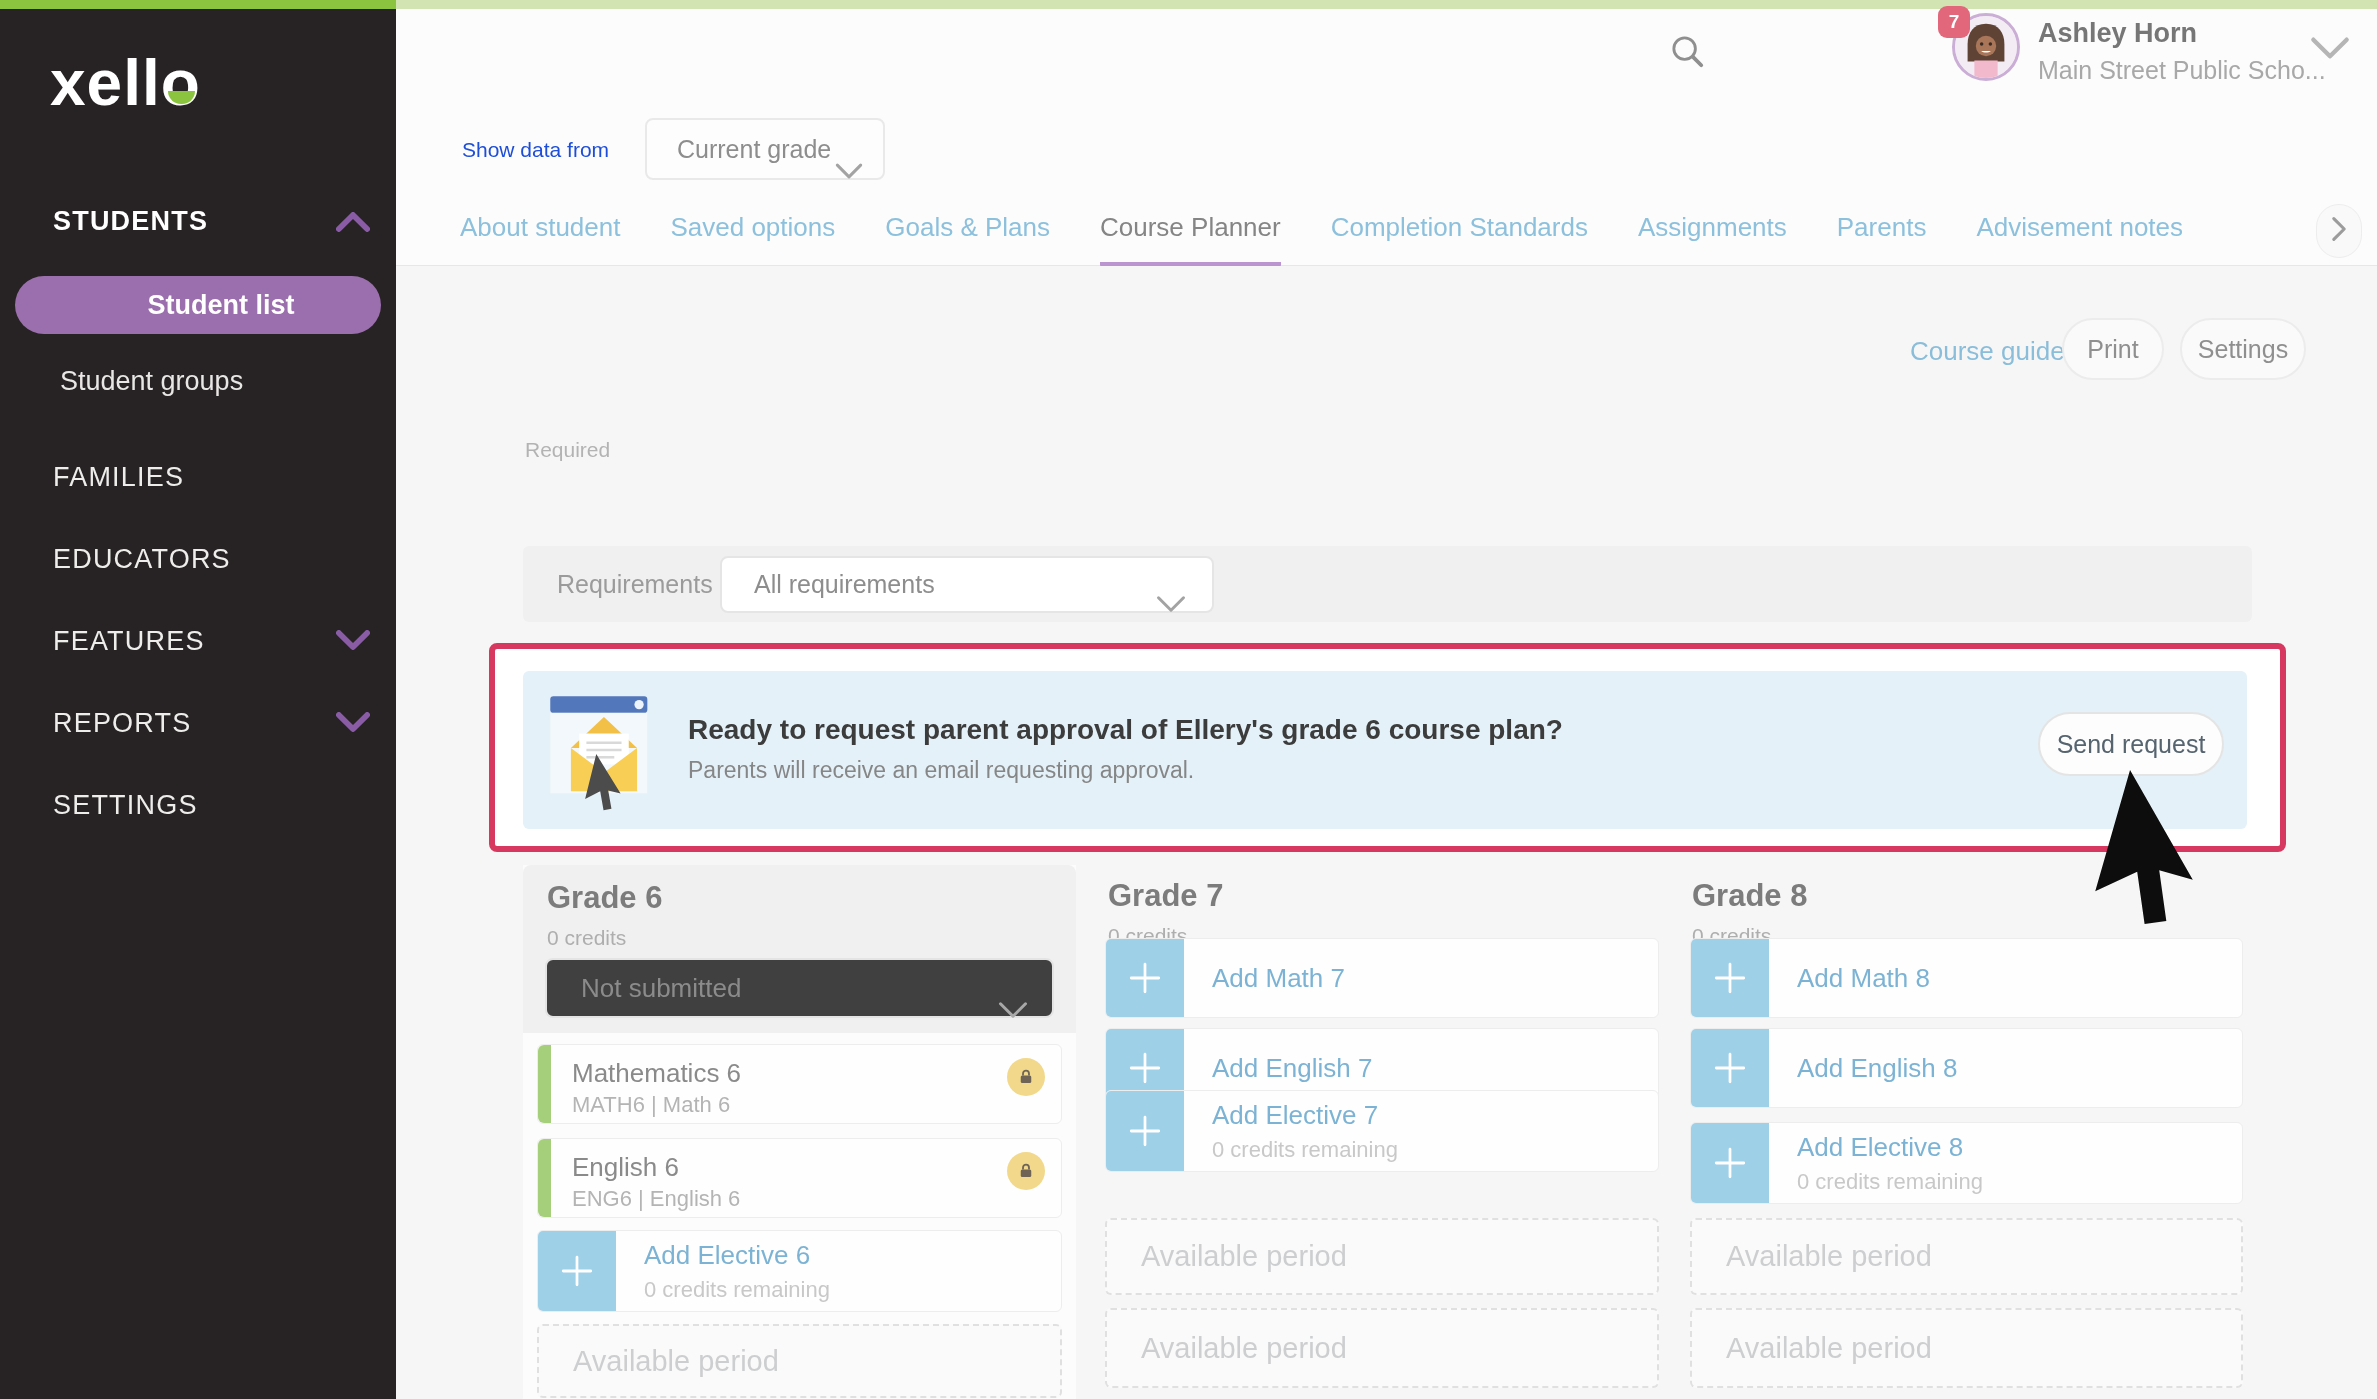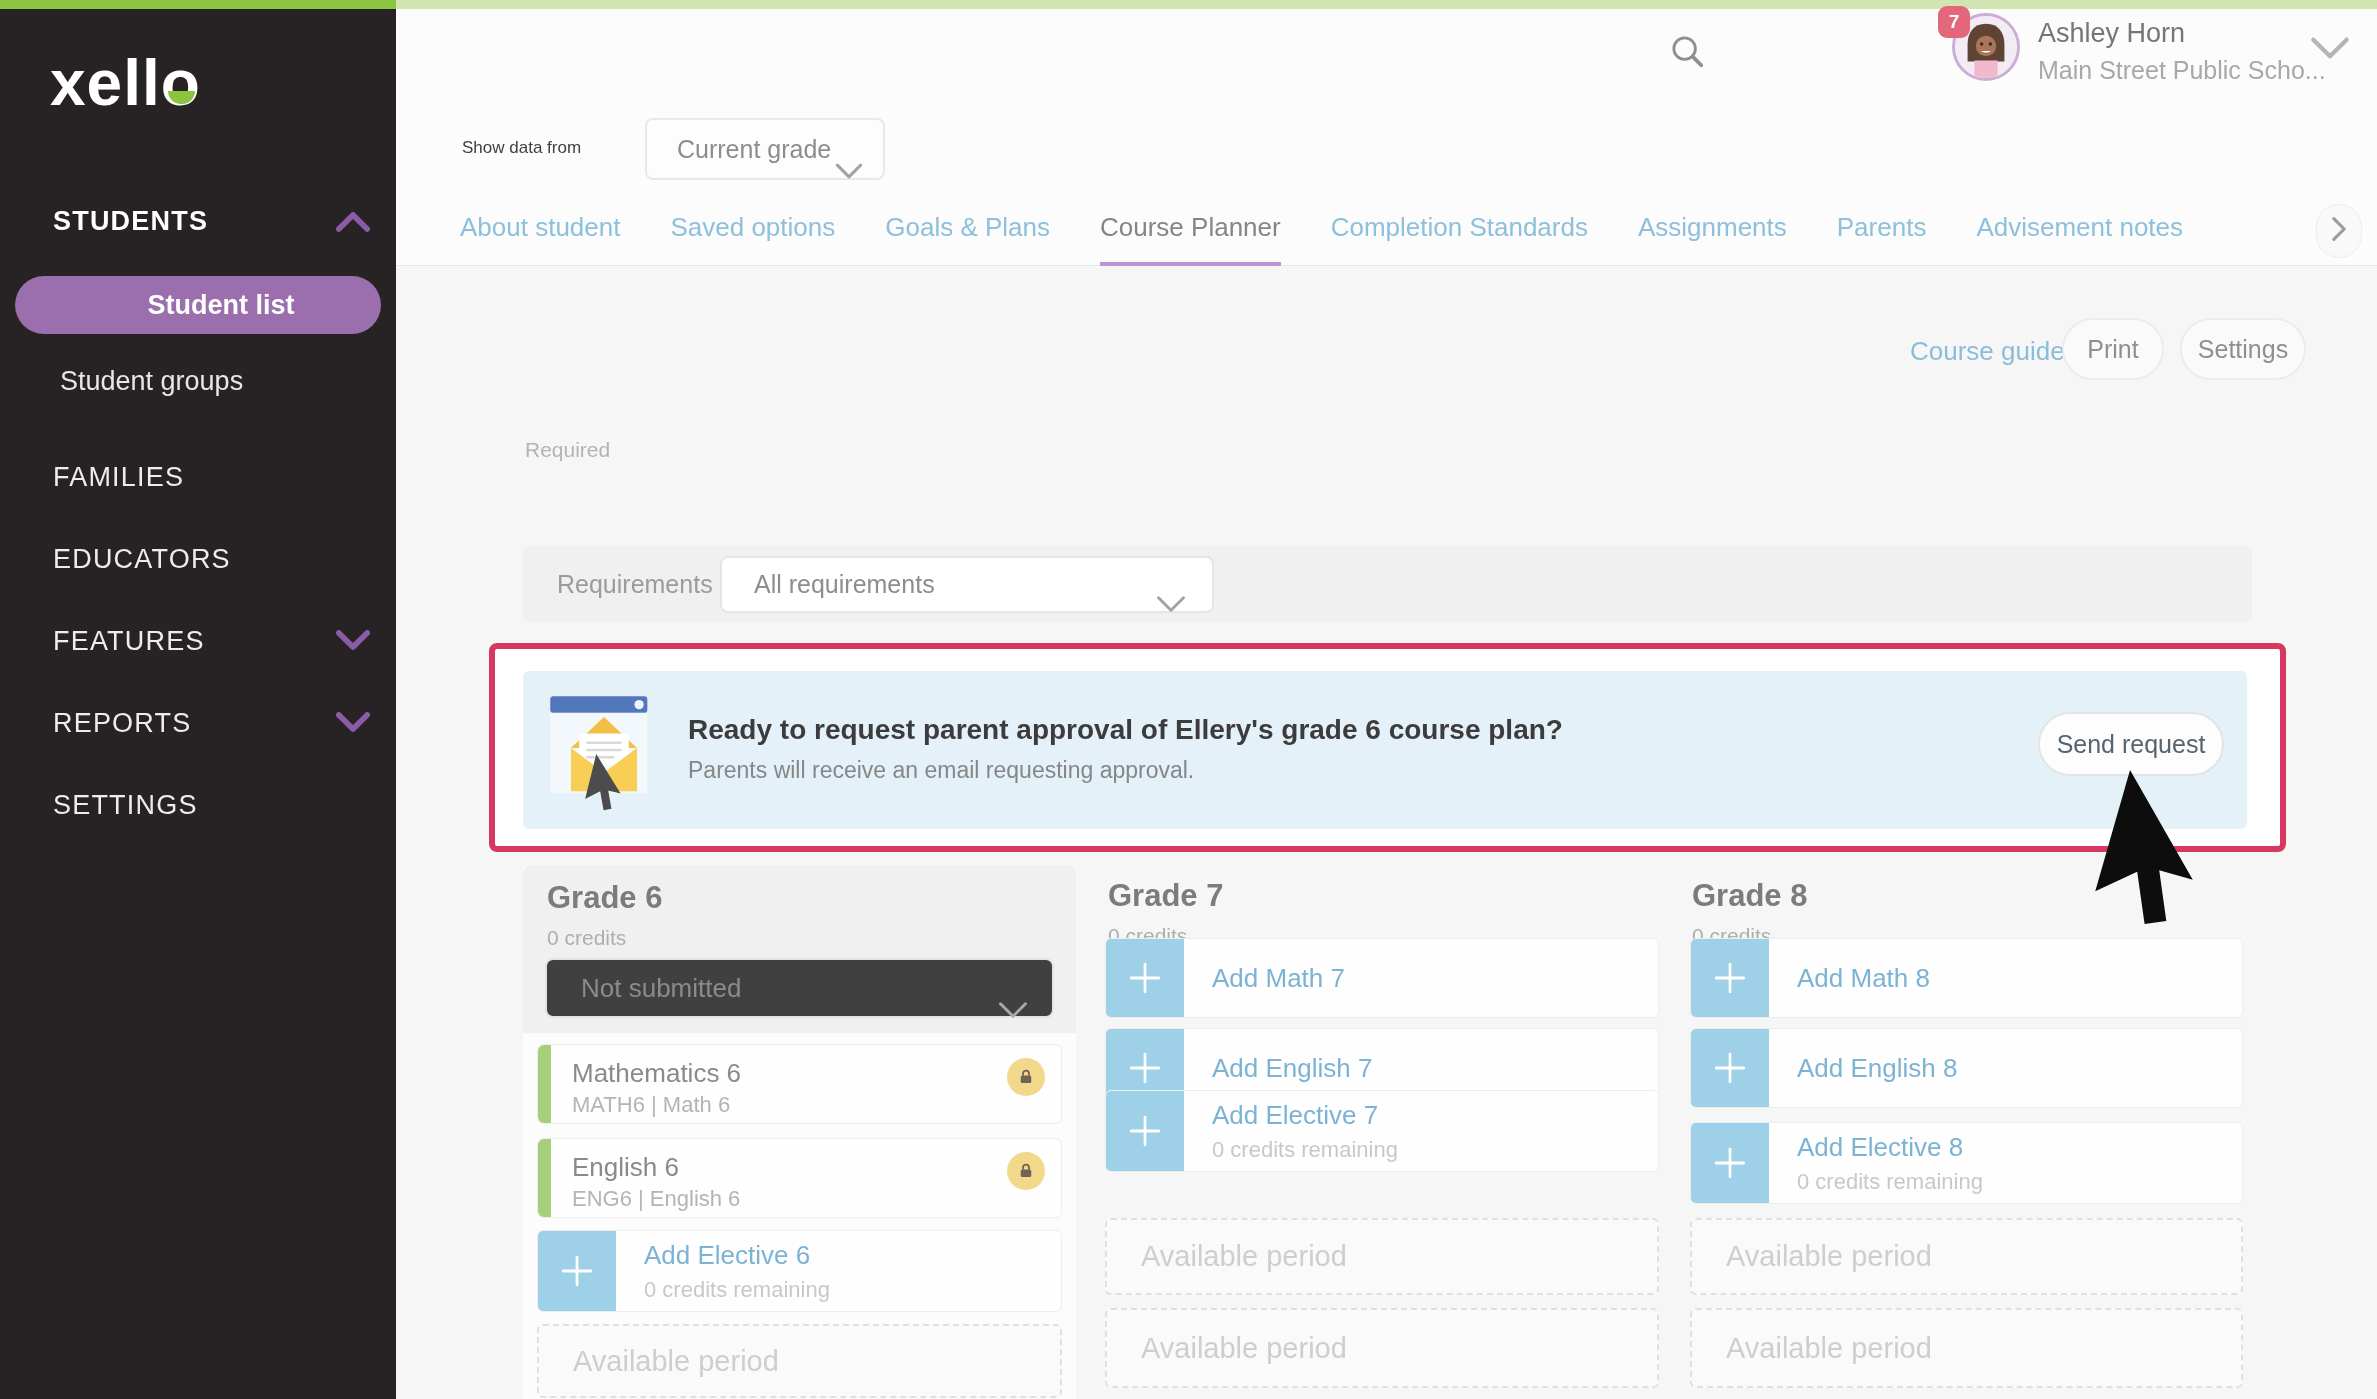--- a/index.html
+++ b/index.html
@@ -28,24 +28,24 @@
   
   .header { left:396px; top:9px; width:1981px; height:257px; background:#fcfcfc; border-bottom:1px solid #e7e7e7; }
   .search-input { left:460px; top:22px; width:1256px; height:62px; background:transparent; border:none;
                   border-bottom:2px solid #ececec; font-family:"Liberation Sans", sans-serif;
                   font-size:25px; color:#8a8a8a; outline:none; }
   .search-input::placeholder { color:#9d9d9d; }
   .badge { left:1938px; top:6px; width:32px; height:32px; border-radius:9px; background:#e2677b;
            color:#fff; font-size:19px; font-weight:700; text-align:center; line-height:32px; z-index:3; }
   .avatar { left:1952px; top:13px; width:68px; height:68px; border-radius:50%; overflow:hidden;
             border:3px solid #cbaed6; background:#f3ecf4; z-index:2; }
-  .pname  { left:2038px; top:18px; font-size:27px; font-weight:400; color:#767676; }
+  .pname  { left:2038px; top:18px; font-size:27px; font-weight:700; color:#767676; }
   .pschool{ left:2038px; top:56px; font-size:25px; color:#a8a8a8; }
   .dd-btn { background:#fdfdfd; border:2px solid #e9e9e9; border-radius:8px; }
-  .showdata-label { left:462px; top:138px; font-size:17px; color:#404040; }
+  .showdata-label { left:462px; top:138px; font-size:21px; color:#1d4ed8; }
   .showdata { left:645px; top:118px; width:240px; height:62px; font-size:25px; color:#8d8d8d;
               line-height:58px; padding-left:30px; }
   .tabs { left:460px; top:212px; display:flex; gap:50px; }
   .tab { font-size:26px; color:#8cc0dc; padding-bottom:19px; border-bottom:5px solid transparent;
          border-radius:2px; white-space:nowrap; }
   .tab.active { color:#858585; border-bottom-color:#bb95cf; }
   .tabs-next { left:2316px; top:204px; width:46px; height:54px; border-radius:24px; background:#f9f9f9;
                border:1px solid #ededed; display:flex; align-items:center; justify-content:center; }
 
   

